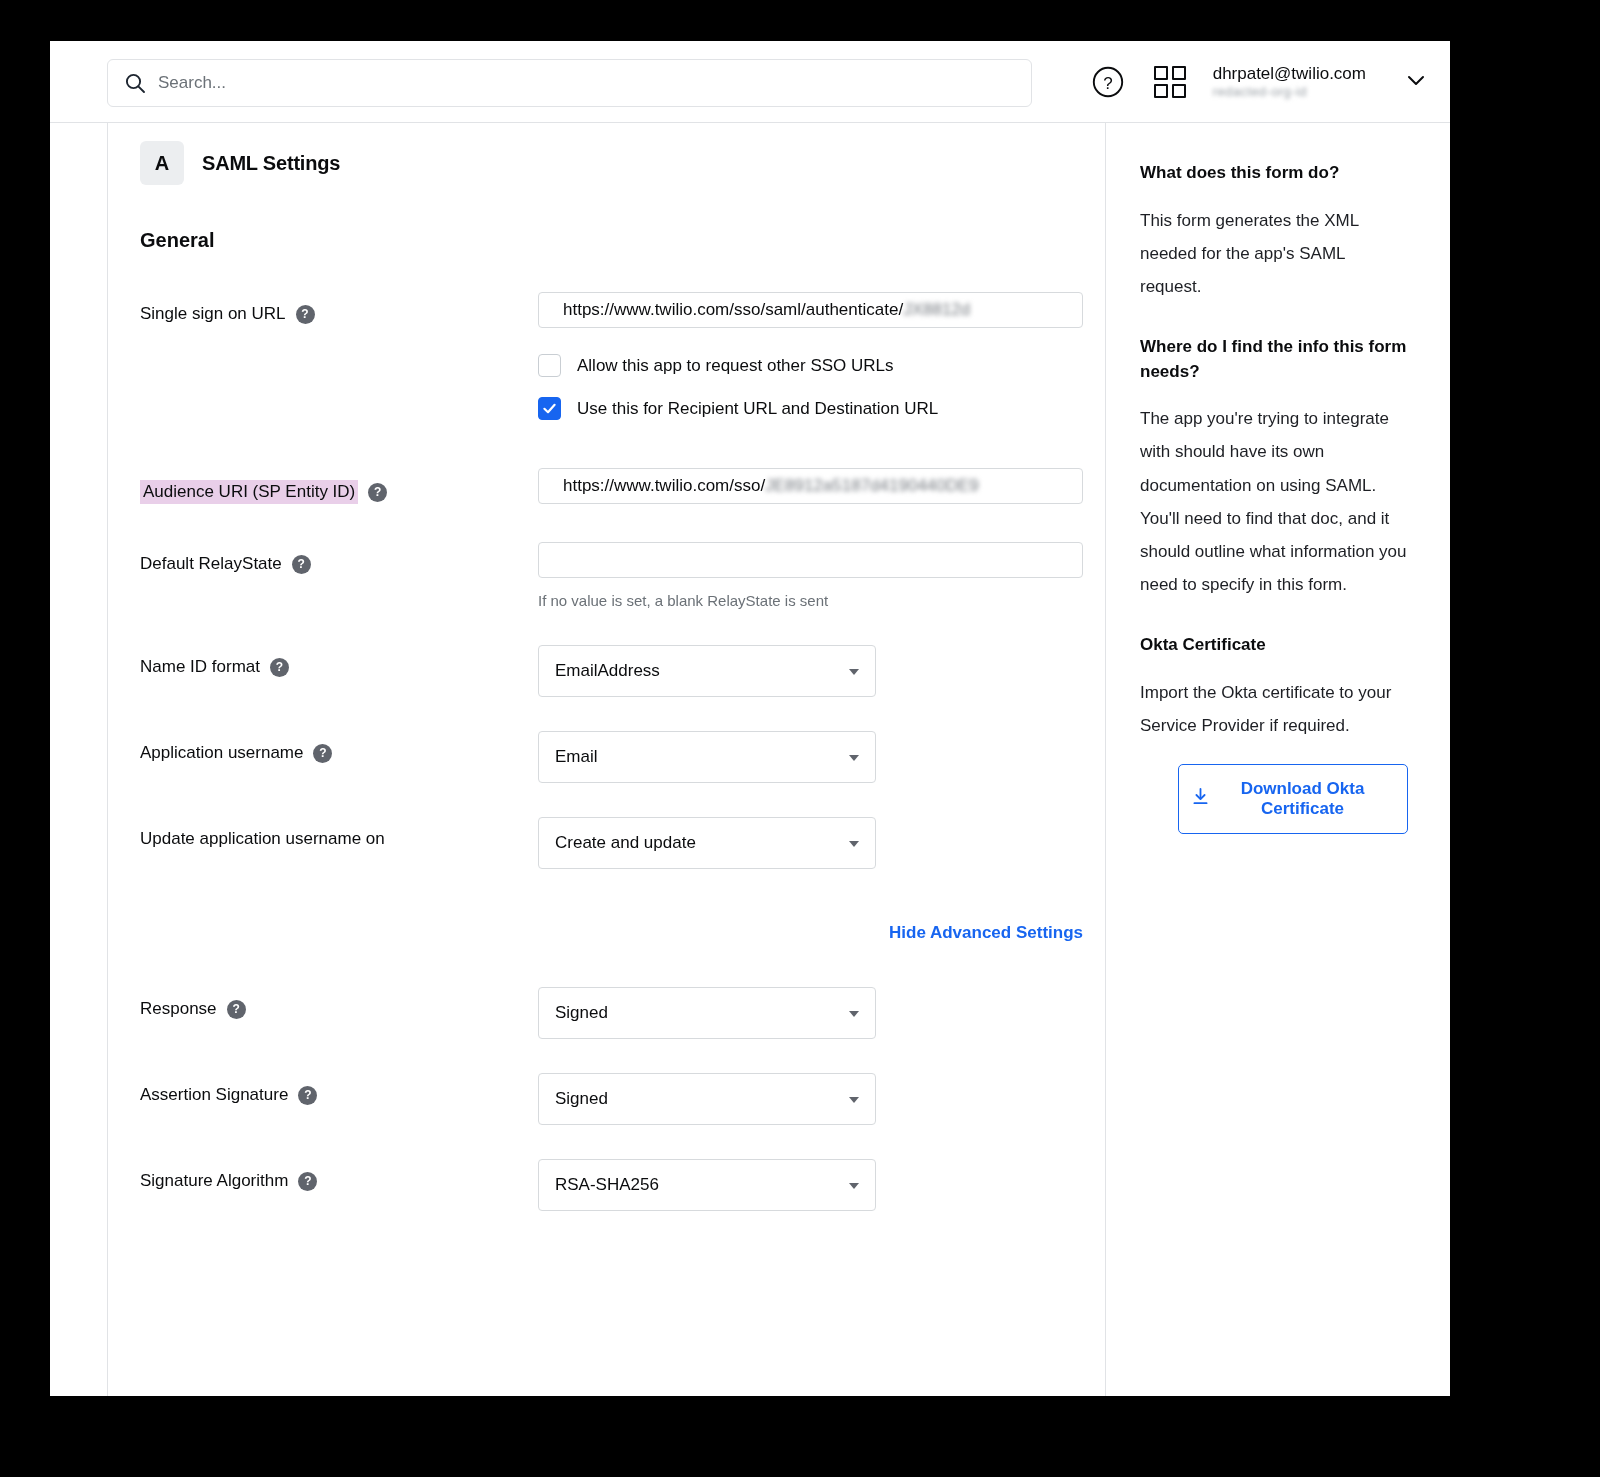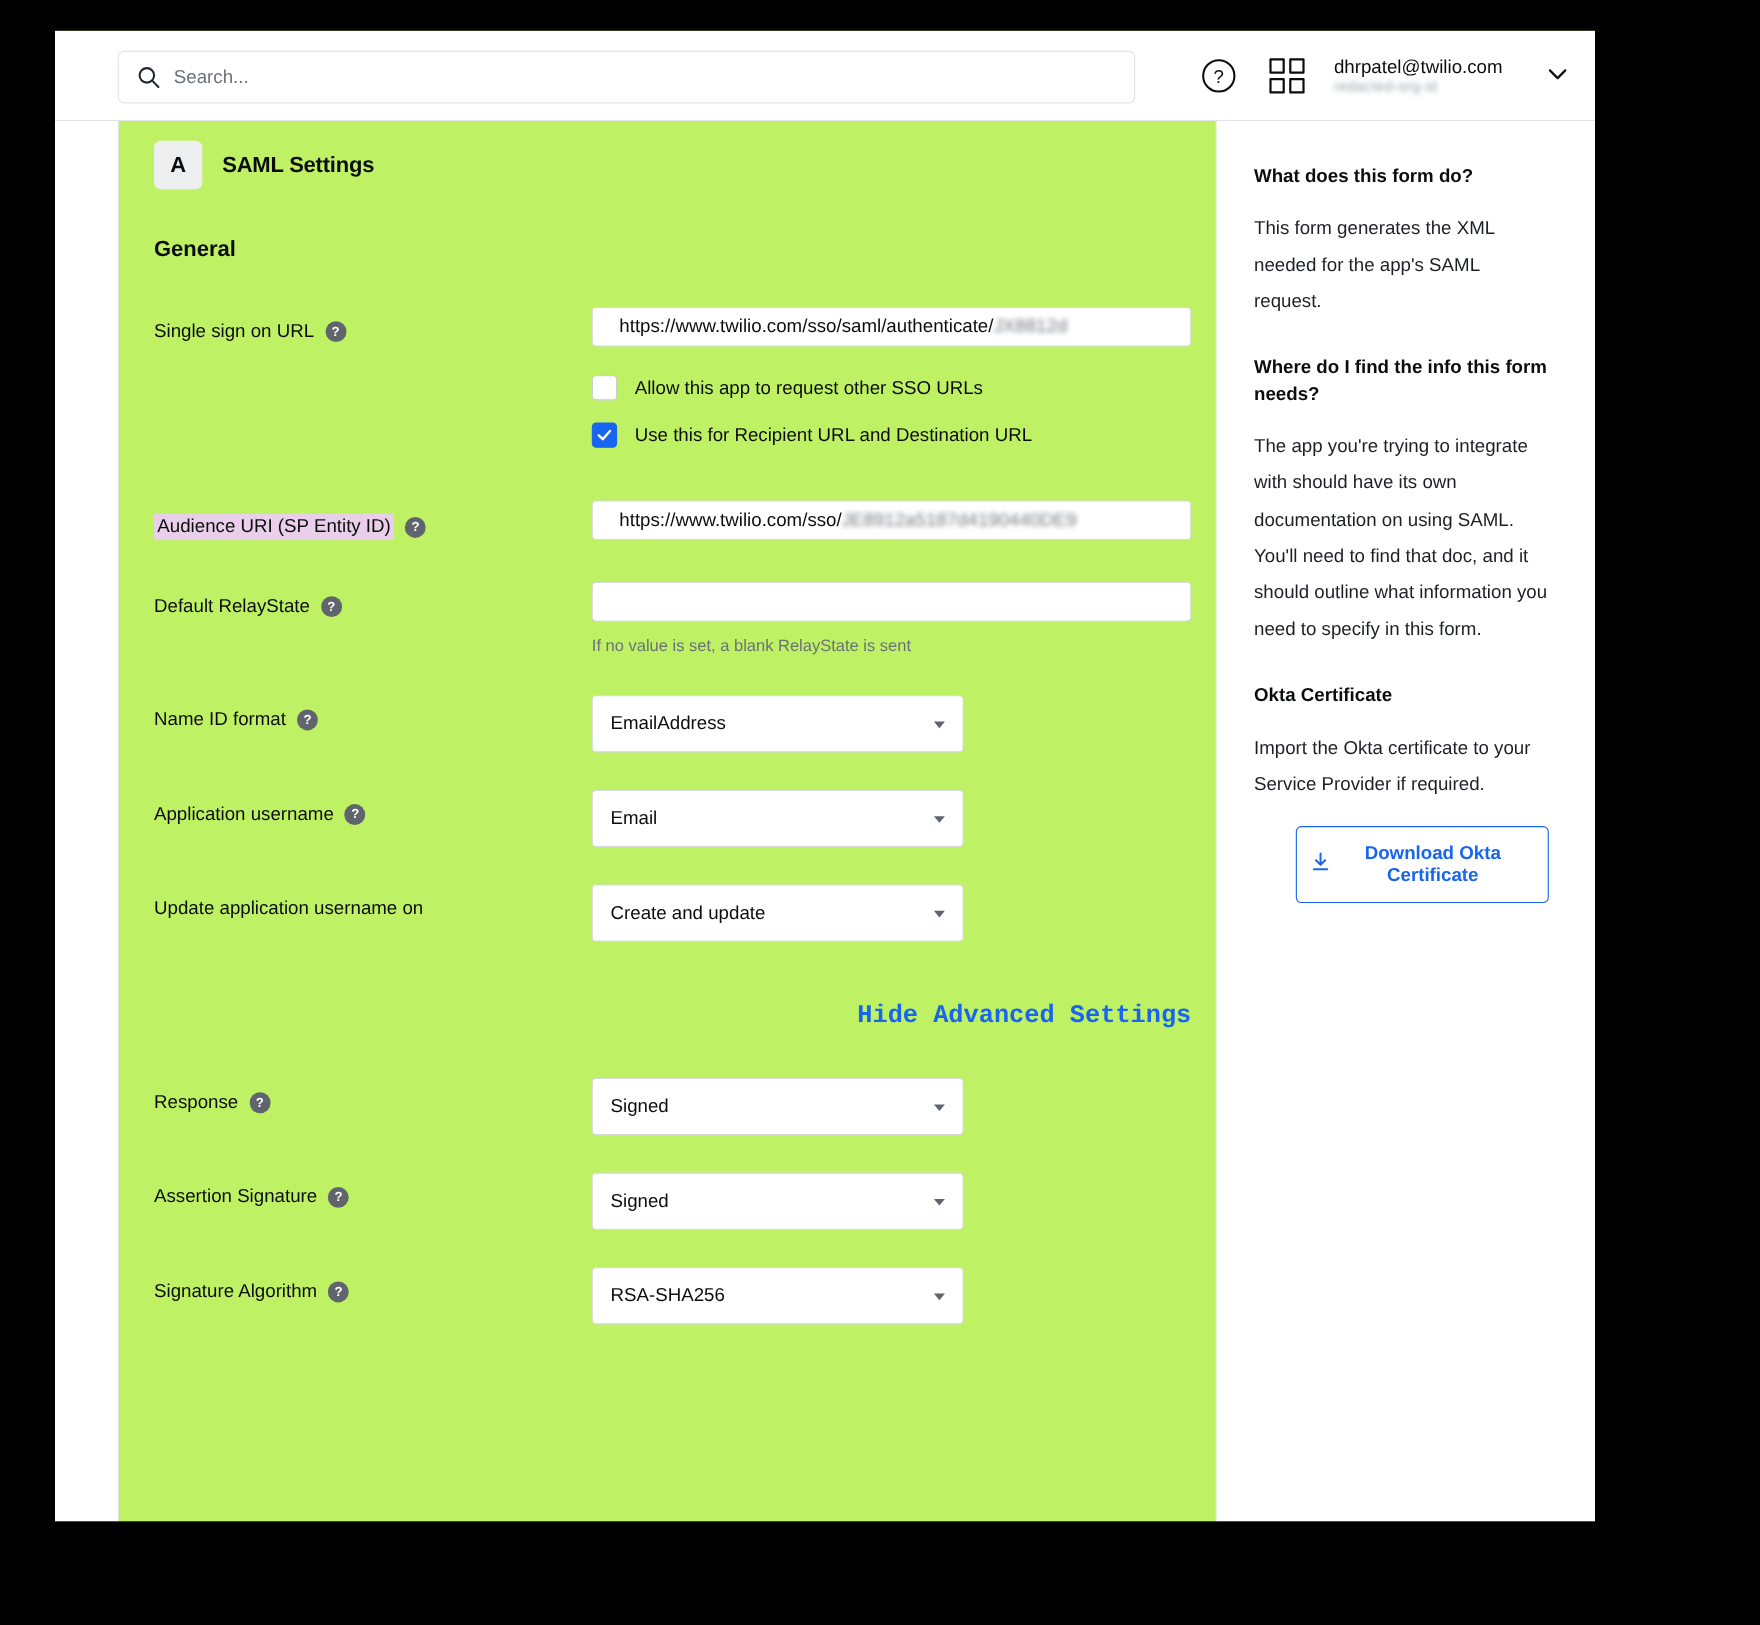--- a/index.html
+++ b/index.html
@@ -4,23 +4,23 @@
 <style>
   * { box-sizing: border-box; margin: 0; padding: 0; }
   html, body {
     width: 1600px; height: 1477px;
     background: #000;
     font-family: "Liberation Sans", sans-serif;
     overflow: hidden;
   }
   .frame {
     position: absolute;
-    left: 50px; top: 28px;
+    left: 50px; top: 41px;
     width: 1400px; height: 1355px;
-    background: #bef264;
+    background: #ffffff;
     overflow: hidden;
   }
 
   
   .topbar {
     position: relative;
     height: 82px;
     background: #fff;
     border-bottom: 1px solid #e1e3e6;
     display: flex;
@@ -140,21 +140,21 @@
   }
   .select .caret {
     position: absolute; right: 16px; top: 50%;
     width: 0; height: 0; margin-top: -2px;
     border-left: 5px solid transparent;
     border-right: 5px solid transparent;
     border-top: 6px solid #60646c;
   }
 
   .adv-link-row { display: flex; justify-content: flex-end; padding-right: 0; margin: 54px 0 44px 0; width: 943px; }
-  .adv-link { font-size: 23px; color: #1765f0; font-weight: 600; cursor: pointer; font-family: Liberation Mono, monospace; }
+  .adv-link { font-size: 17px; color: #1765f0; font-weight: 600; cursor: pointer; }
 
   
   .aside h3 { font-size: 17px; font-weight: 700; color: #0b0c0e; margin-bottom: 18px; line-height: 1.45; }
   .aside p { font-size: 17px; color: #1d1f24; line-height: 1.95; margin-bottom: 32px; }
   .dl-btn {
     display: inline-flex; align-items: center; gap: 0;
     border: 1.5px solid #1765f0; border-radius: 5px;
     padding: 14px 12px;
     color: #1765f0; font-size: 17px; font-weight: 700;
     background: #fff; cursor: pointer;

